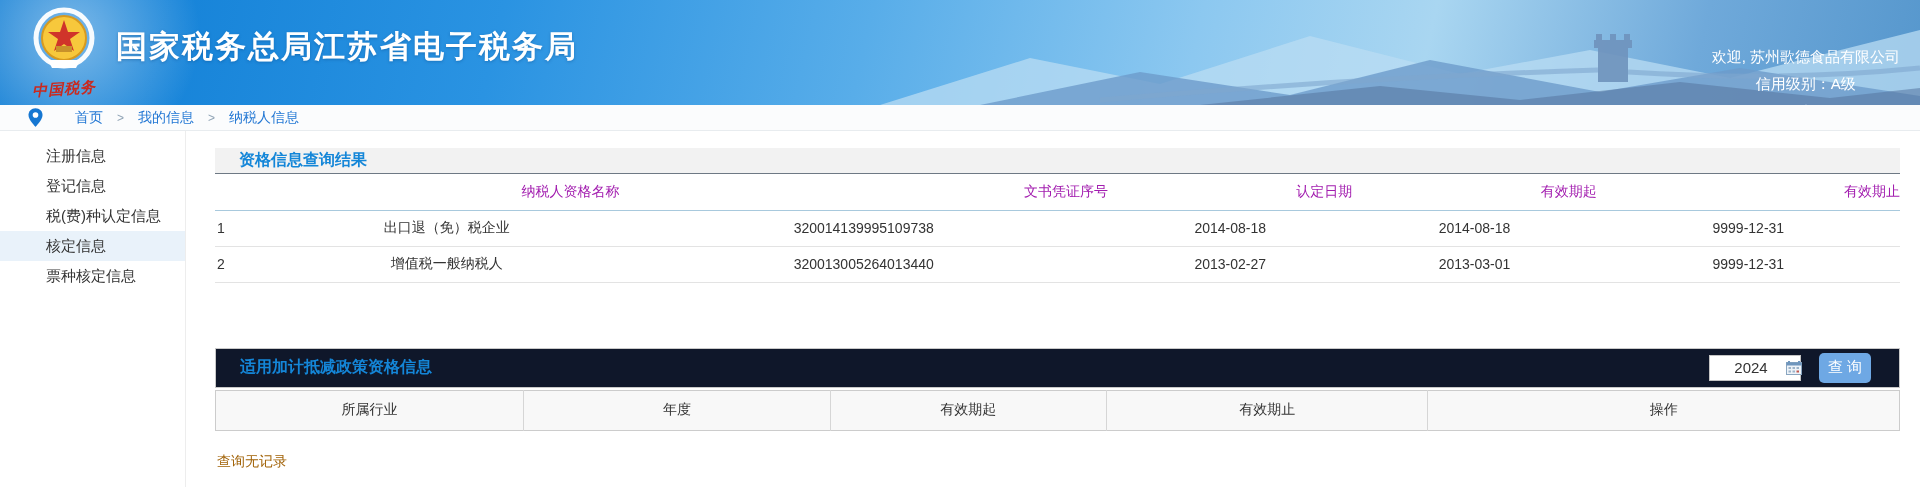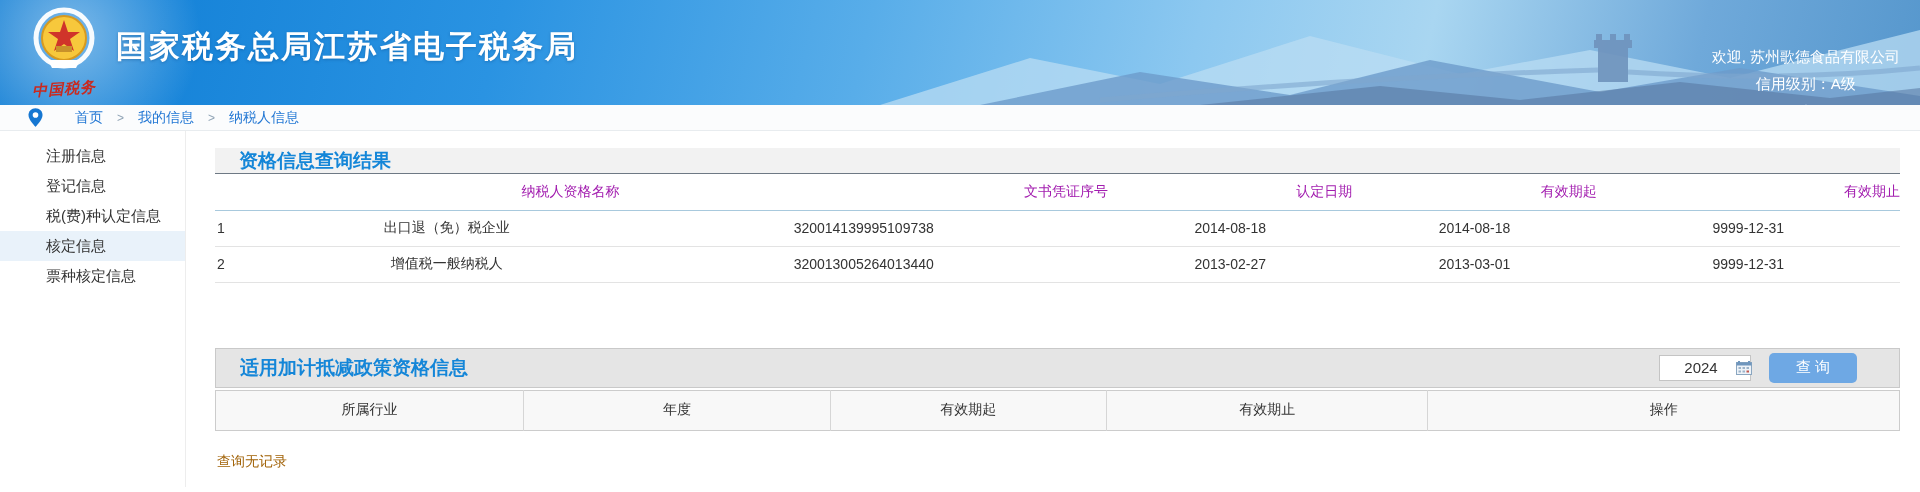--- a/index.html
+++ b/index.html
@@ -39,37 +39,37 @@
                cursor:pointer; position:relative; }
   .side-item.hovered { background:#e9f2fa; }
   .side-item.selected { background:#ddeefb; color:#9aa5b1; }
   .side-item.selected::before { content:""; position:absolute; left:0; top:0; width:5px; height:30px; background:#35a0e8; }
 
   .content { flex:1; padding:17px 20px 0 29px; }
 
   
   .sec1-titlebar { height:26px; background:#f2f2f2; border-bottom:1px solid #6e7984;
                    display:flex; align-items:center; padding-left:24px; }
-  .sec-title { color:#1486d8; font-size:19px; font-weight:bold; }
+  .sec-title { color:#1486d8; font-size:16px; font-weight:bold; }
   table { border-collapse:collapse; width:100%; table-layout:fixed; }
   .tbl1 th { font-weight:normal; font-size:14px; color:#a21caf; height:36px; text-align:right;
              border-bottom:1px solid #a8c9dd; }
   .tbl1 td { font-size:14px; color:#333; height:36px; text-align:center; border-bottom:1px solid #e3e3e3; }
   .tbl1 .idx { text-align:left; padding-left:2px; }
 
   
-  .sec2-bar { margin-top:65px; height:40px; background:#e5e5e5; border:1px solid #c9c9c9;
-              display:flex; align-items:center; padding:0 42px 0 24px; }
+  .sec2-bar { margin-top:65px; height:40px; background:#0f172a; border:1px solid #c9c9c9;
+              display:flex; align-items:center; padding:0 28px 0 24px; }
   .sec2-bar .spacer { flex:1; }
   .year-box { width:92px; height:26px; background:#fff; border:1px solid #c4c4c4;
               display:flex; align-items:center; padding:0 6px; }
   .year-input { border:none; outline:none; width:70px; font-size:15px; color:#333; text-align:center;
                 font-family:"Liberation Sans","DejaVu Sans",sans-serif; background:transparent; }
   .cal-icon { cursor:pointer; display:flex; }
-  .query-btn { margin-left:18px; width:88px; height:30px; background:#6ea8e4; border:none; border-radius:5px;
+  .query-btn { margin-left:18px; width:52px; height:30px; background:#6ea8e4; border:none; border-radius:5px;
                color:#fff; font-size:15px; cursor:pointer; font-family:inherit; }
   .tbl2 { margin-top:2px; border:1px solid #cccccc; }
   .tbl2 th { font-weight:normal; font-size:14px; color:#333; height:40px; text-align:center;
              background:#f8f8f8; border-left:1px solid #d6d6d6; }
   .tbl2 th:first-child { border-left:none; }
   .no-record { margin-top:22px; color:#a16207; font-size:14px; padding-left:2px; }
 </style>
 </head>
 <body>
 

